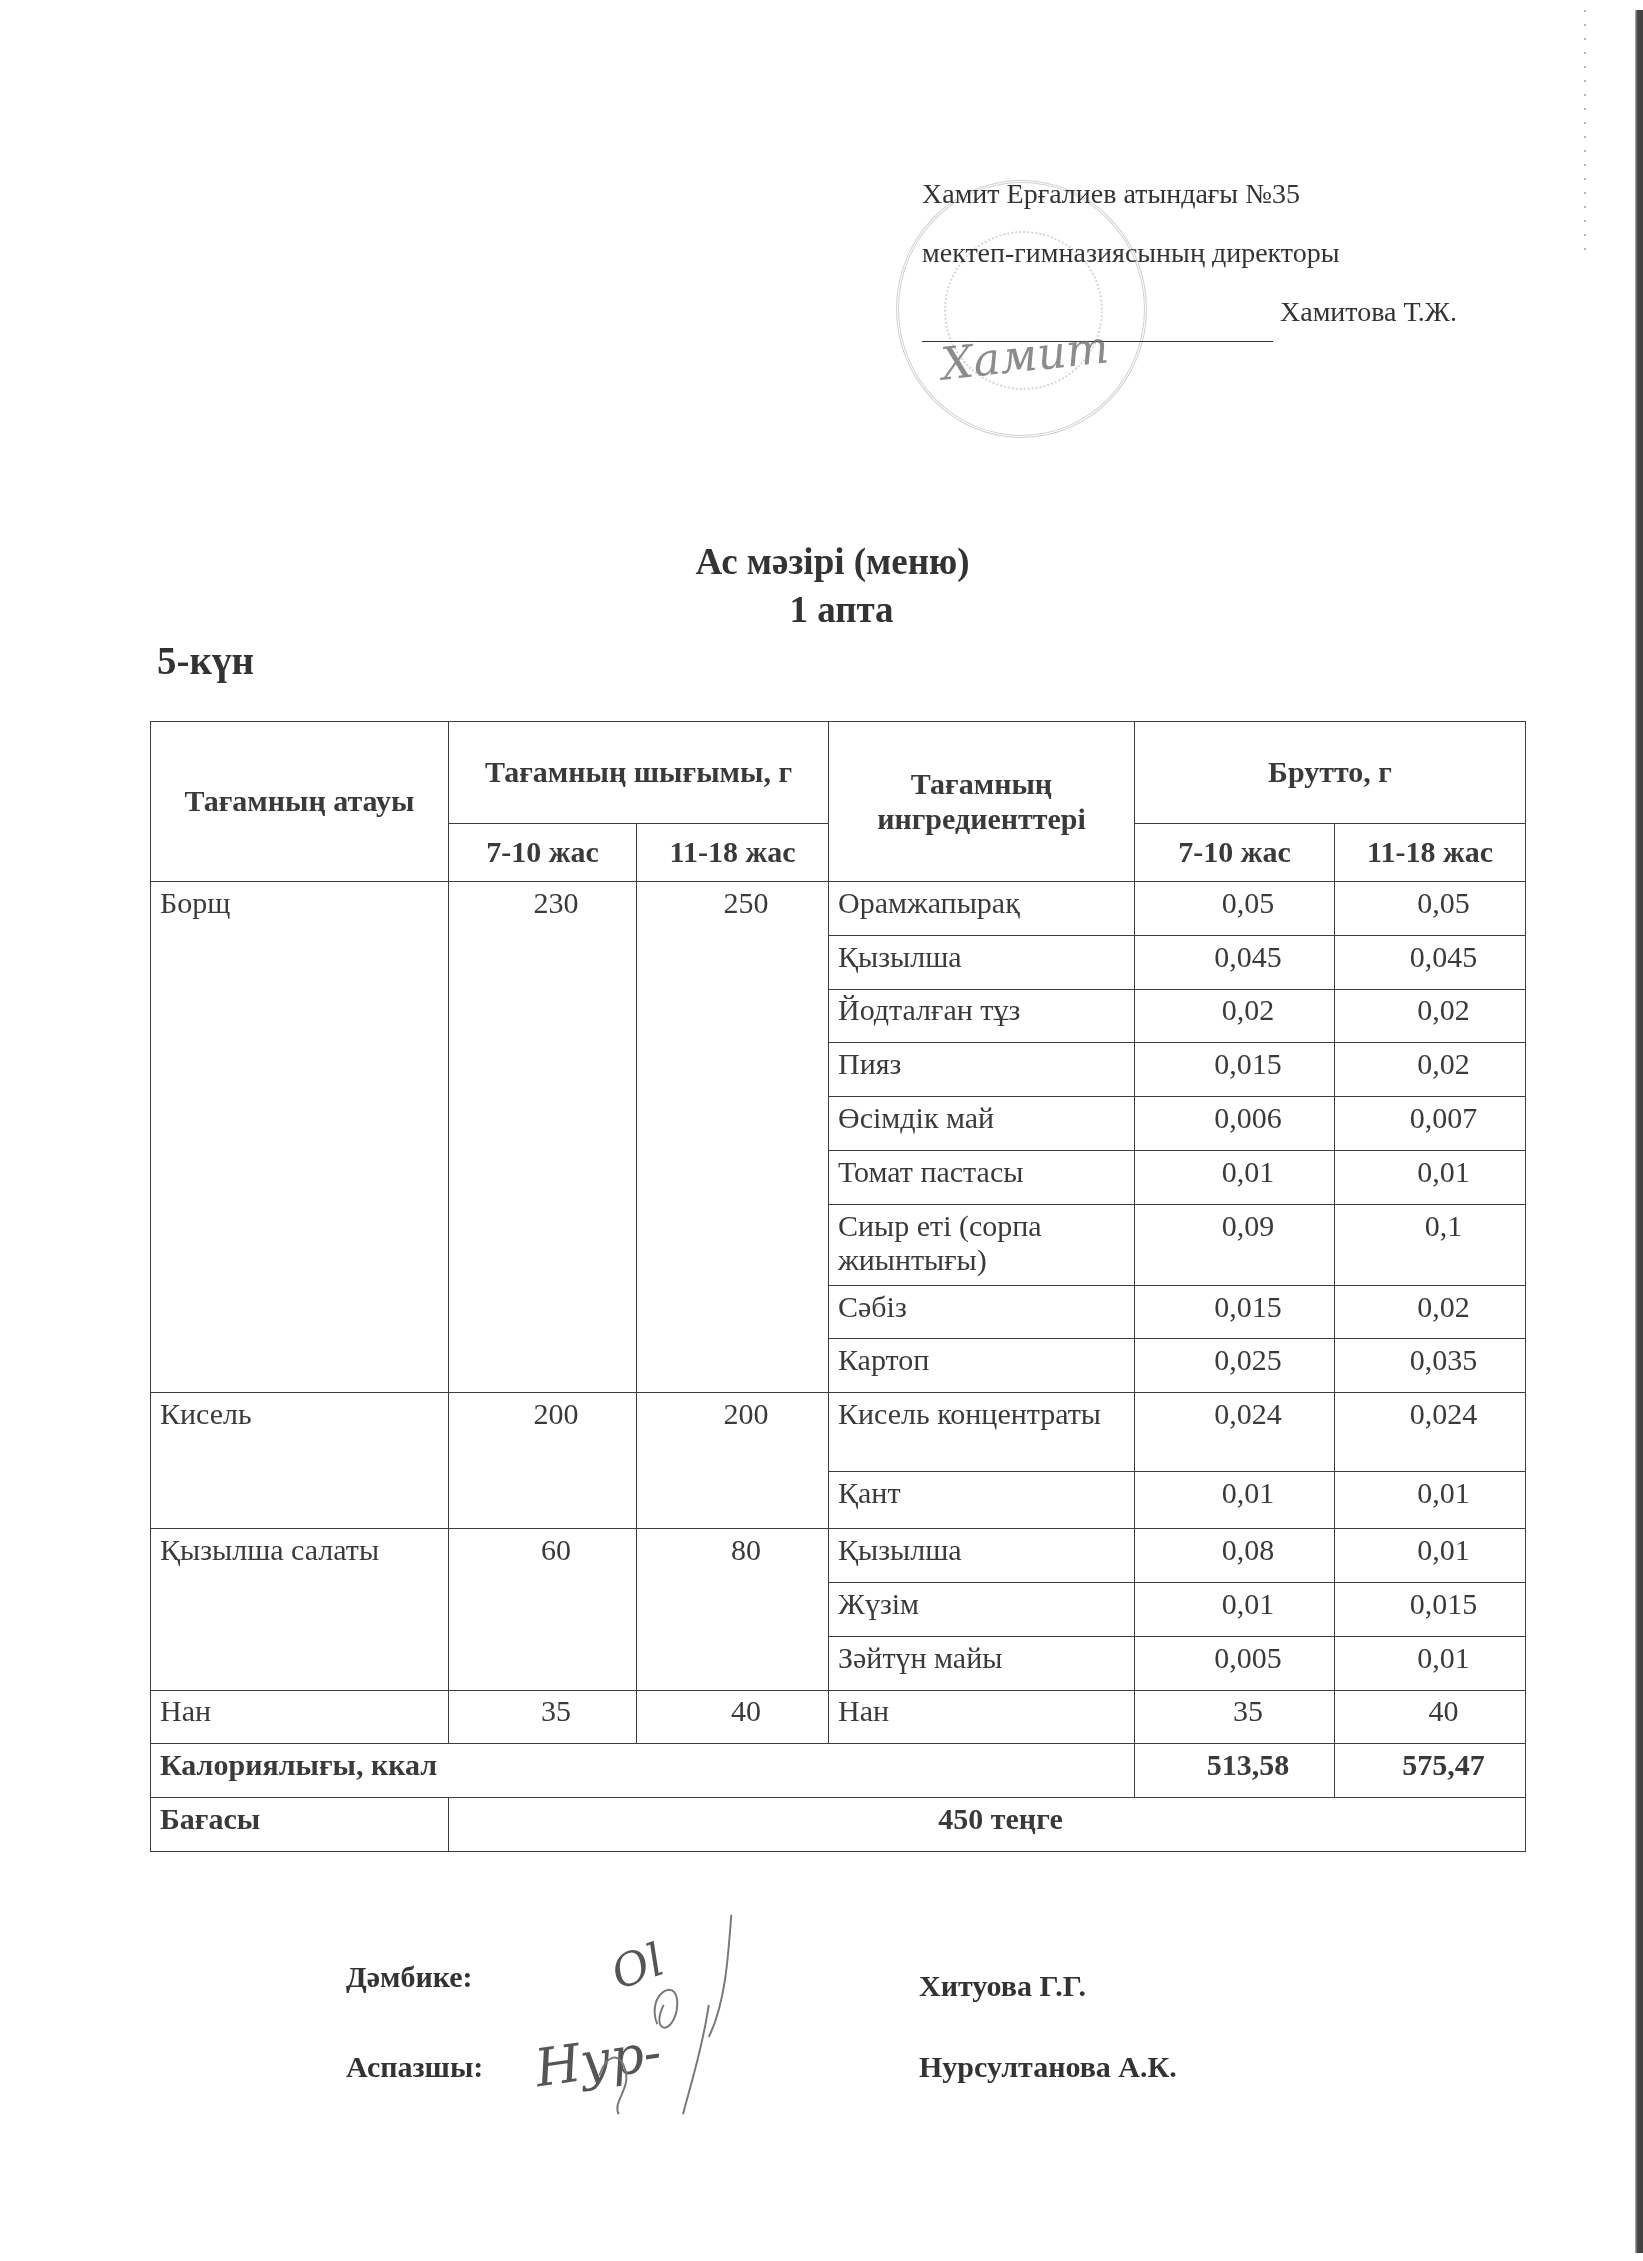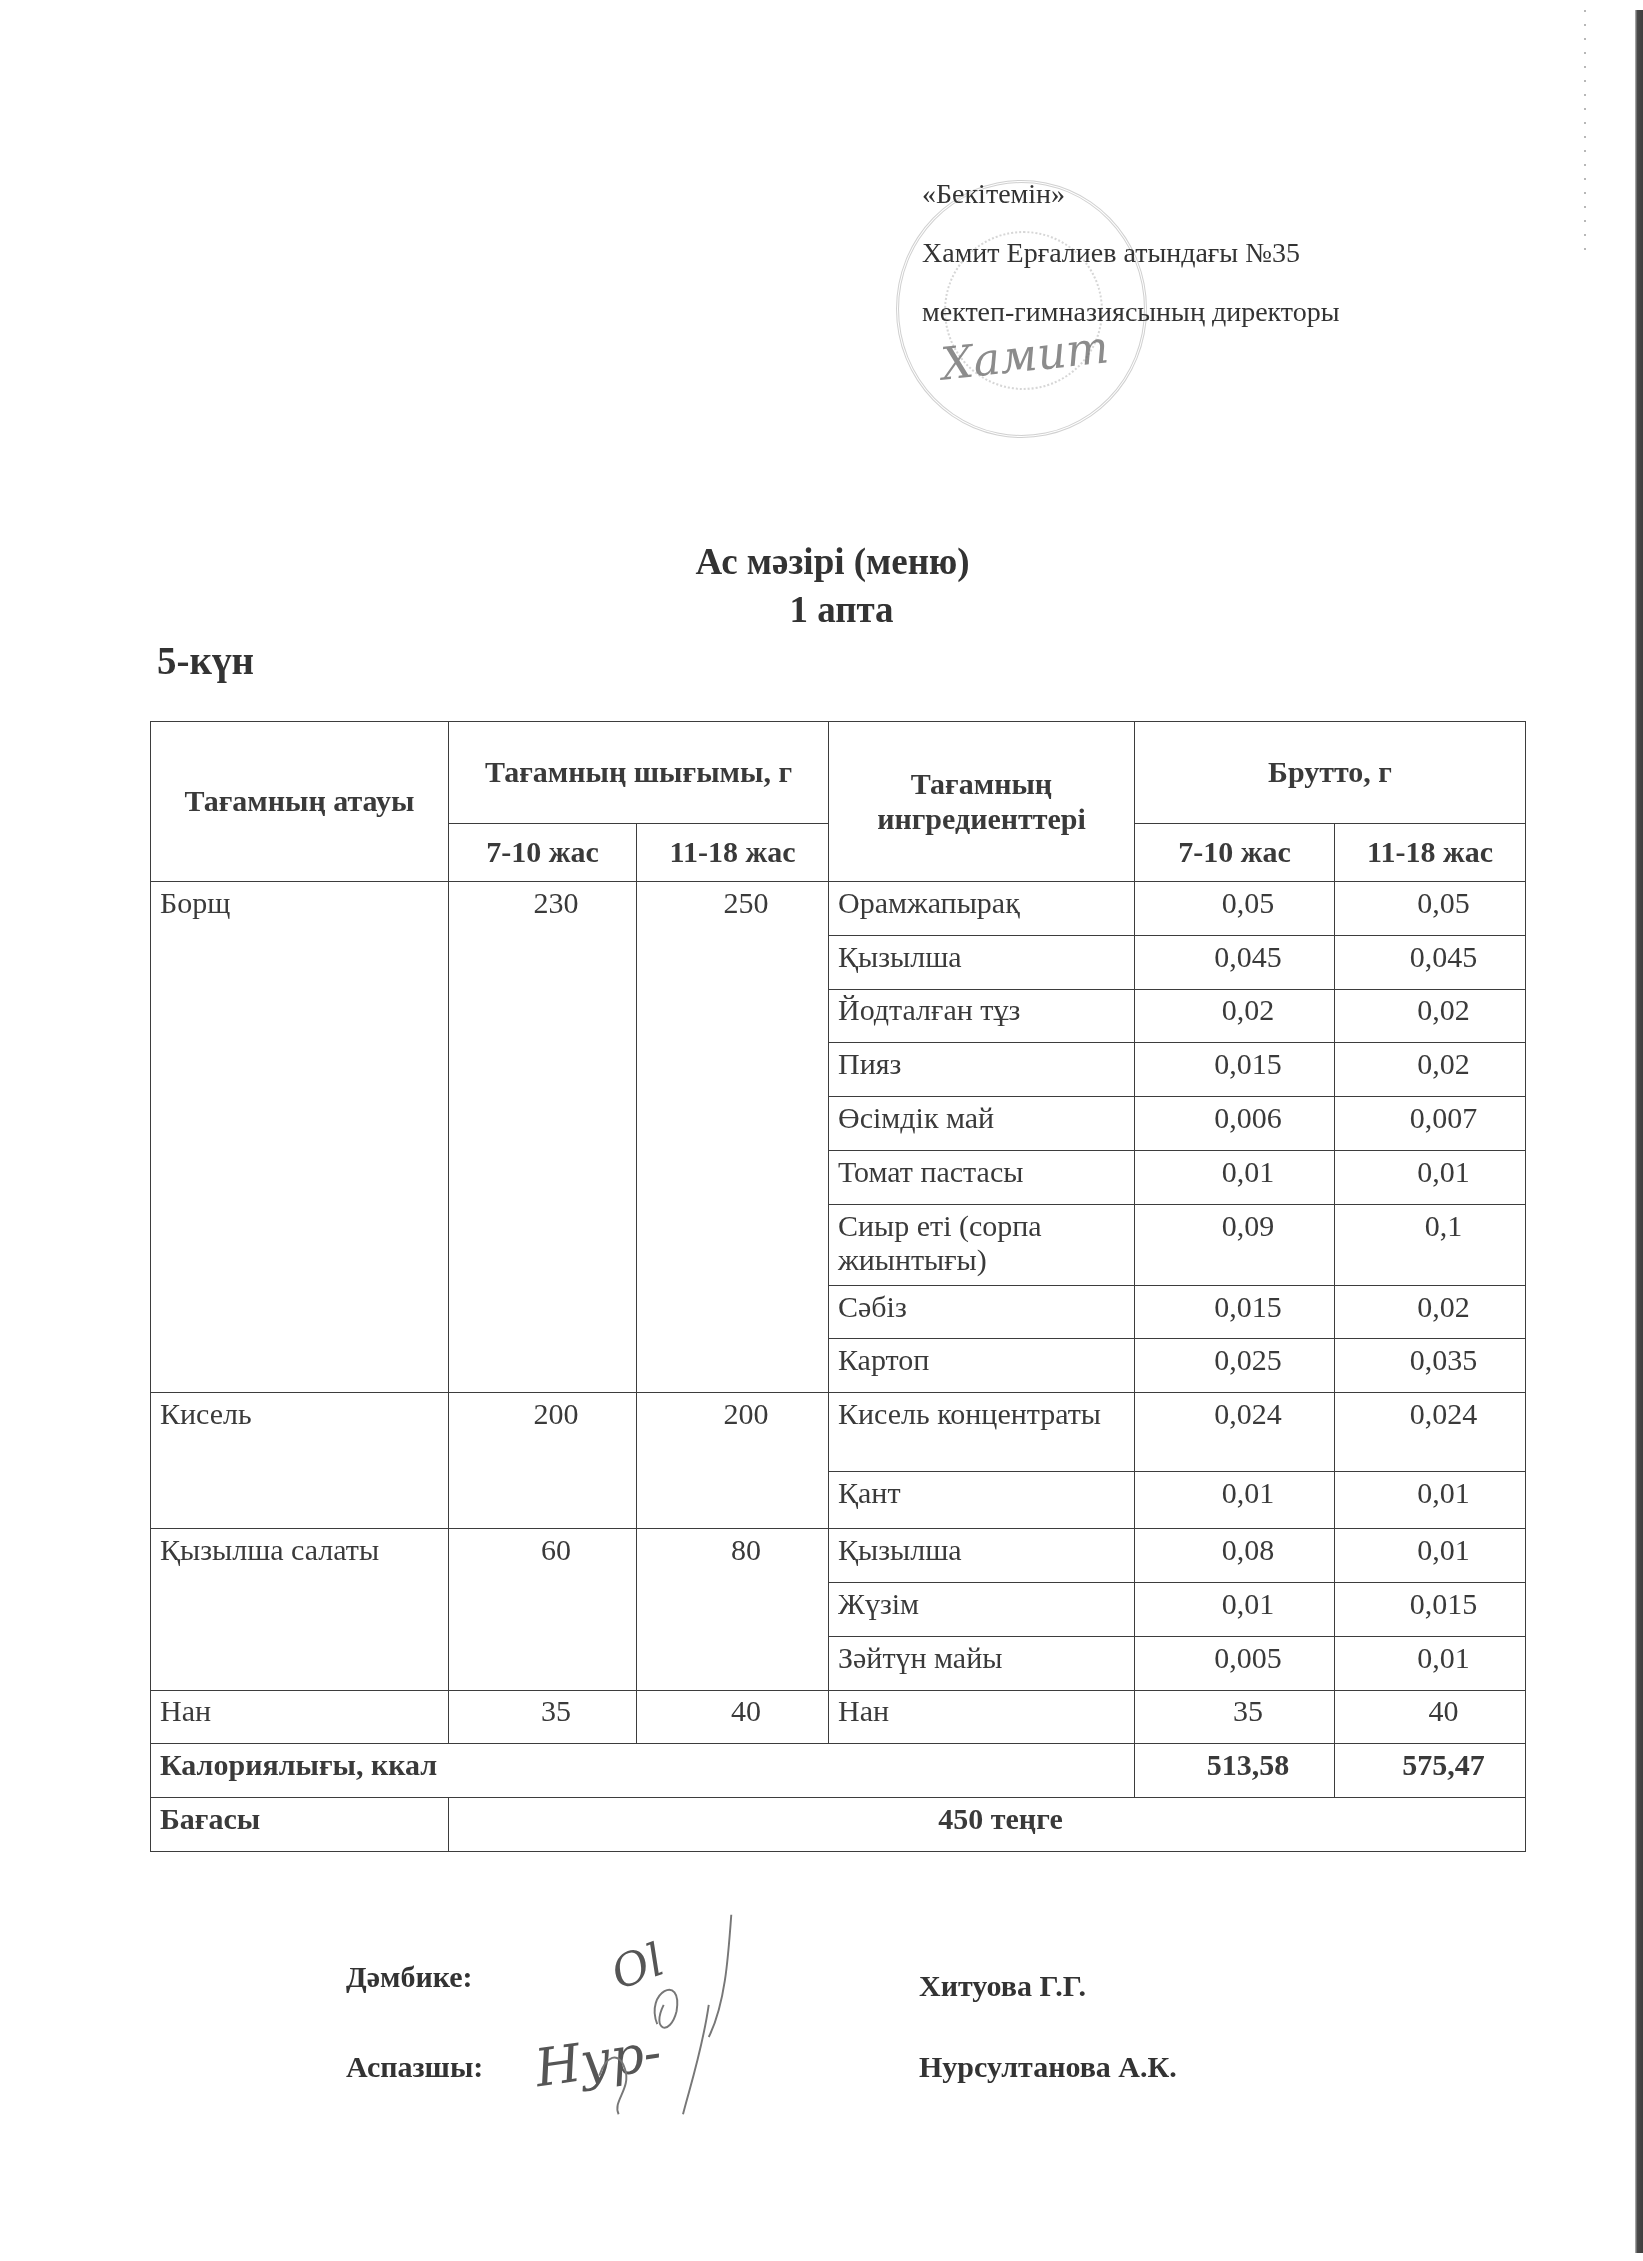--- a/index.html
+++ b/index.html
@@ -37,23 +37,26 @@
   .sig-foot { position:absolute; font-family:"DejaVu Serif",serif; font-style:italic; color:#555; }
 </style>
 </head>
 <body>
 
 <div class="scan-strip"></div>
 <div class="scan-dots"></div>
 
 <div class="stamp"></div>
 <div class="abs approve">
-  <div>«Бекітемін»</div>
   <div>Хамит Ерғалиев атындағы №35</div>
   <div>мектеп-гимназиясының директоры</div>
+  <div>
+    <span class="line" style="width:351px;">&nbsp;</span>
+    <span>Хамитова Т.Ж.</span>
+  </div>
 </div>
 <div class="sig-director">Хамит</div>
 
 <div class="abs title t1">Ас мәзірі (меню)</div>
 <div class="abs title t2">1 апта</div>
 <div class="abs day">5-күн</div>
 
 <table class="menu">
   <colgroup>
     <col style="width:298px">

